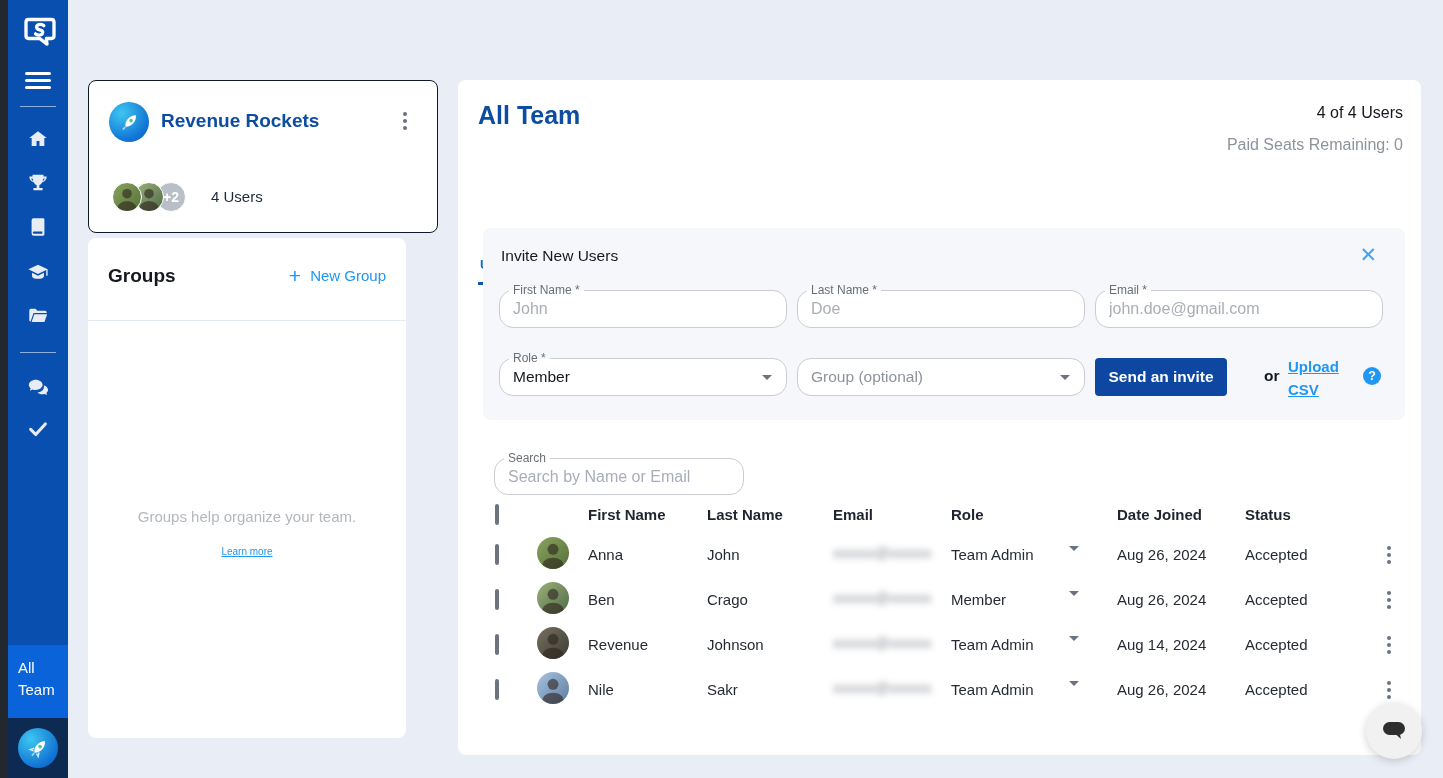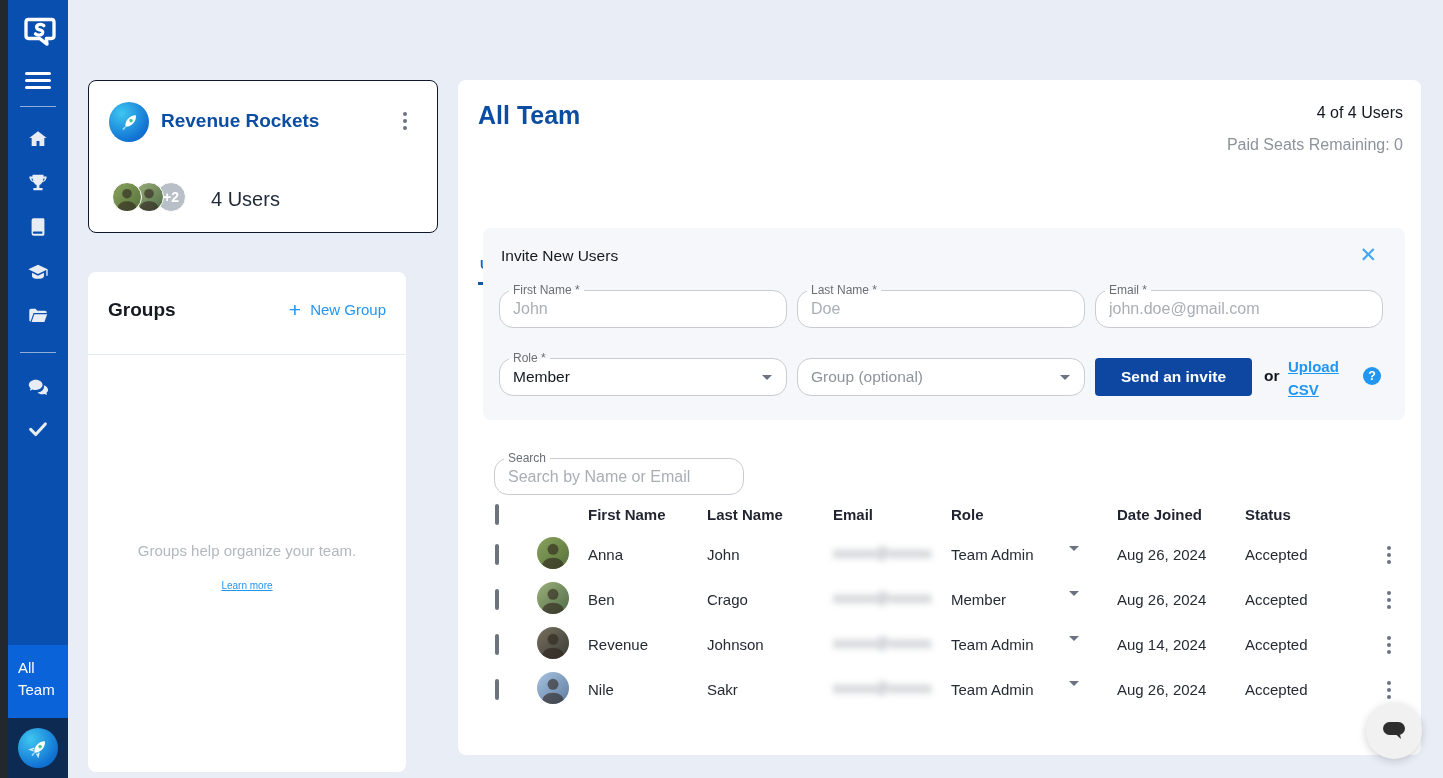--- a/index.html
+++ b/index.html
@@ -37,23 +37,23 @@
   .card { position:absolute; background:#fff; border-radius:8px; }
   .team-card { left:88px; top:80px; width:350px; height:153px; border:1px solid #0f172a; }
   .team-card .tc-logo { position:absolute; left:20px; top:21px; width:40px; height:40px; }
   .tc-name { position:absolute; left:72px; top:29px; font-size:19px; font-weight:bold; color:#0c4da2; }
   .kebab { color:#6b7280; font-size:18px; letter-spacing:0; line-height:6px; cursor:pointer; text-align:center; }
   .kebab i { display:block; width:4px; height:4px; background:#6b7280; border-radius:50%; margin:3px auto; }
   .tc-kebab { position:absolute; right:30px; top:28px; }
   .tc-avatars { position:absolute; left:23px; top:101px; height:30px; }
   .tc-avatars .stack-av { position:absolute; top:0; width:30px; height:30px; border-radius:50%; border:1px solid #fff; }
   .stack-plus { background:#b9bfc7; color:#fff; font-size:14px; font-weight:bold; display:flex; align-items:center; justify-content:center; }
-  .tc-users { position:absolute; left:122px; top:107px; font-size:20px; color:#1f2937; }
-
-  .groups-card { left:88px; top:272px; width:318px; height:500px; }
+  .tc-users { position:absolute; left:122px; top:107px; font-size:15px; color:#1f2937; }
+
+  .groups-card { left:88px; top:238px; width:318px; height:500px; }
   .gc-title { position:absolute; left:20px; top:27px; font-size:19px; font-weight:bold; color:#14181f; }
   .gc-new { position:absolute; right:20px; top:29px; color:#2196f3; font-size:15px; display:flex; align-items:center; gap:9px; cursor:pointer; }
   .gc-new .plus { font-size:21px; font-weight:300; line-height:15px; }
   .gc-divider { position:absolute; left:0; right:0; top:82px; height:1px; background:#e3ecf5; }
   .gc-empty { position:absolute; left:0; right:0; top:270px; text-align:center; font-size:15px; color:#b3b8be; }
   .gc-learn { position:absolute; left:0; right:0; top:303px; text-align:center; }
   .gc-learn a { color:#2196f3; font-size:10px; text-decoration:underline; cursor:pointer; }
 
   
   .main-panel { left:458px; top:80px; width:963px; height:675px; }
@@ -72,21 +72,21 @@
 
   .mfield { position:absolute; height:38px; background:#fff; border:1px solid #c9ccd1; border-radius:14px;text-decoration:underline; }
   .mlabel { position:absolute; top:-8px; left:9px; font-size:12px; color:#6a6f76; padding:0 4px; line-height:15px; background:linear-gradient(to bottom, #f5f7fa 50%, #ffffff 50%); }
   .on-white .mlabel { background:#fff; }
   .mfield input { position:absolute; left:13px; right:10px; top:0; height:100%; border:none; outline:none; background:transparent; font-family:"Liberation Sans",sans-serif; font-size:16px; color:#14181f; }
   .mfield input::placeholder { color:#a9aeb6; opacity:1; }
   .mvalue { position:absolute; left:13px; top:50%; transform:translateY(-50%); font-size:15.5px; color:#14181f; }
   .mghost { position:absolute; left:13px; top:50%; transform:translateY(-50%); font-size:15.5px; color:#8d939c; }
   .caret { position:absolute; right:14px; top:50%; margin-top:-2px; width:0; height:0; border-left:5px solid transparent; border-right:5px solid transparent; border-top:5px solid #6b7280; }
 
-  .send-btn { position:absolute; left:612px; top:130px; width:157px; height:38px; background:#0d47a1; color:#fff; border:none; border-radius:4px; font-family:"Liberation Sans",sans-serif; font-size:15.5px; font-weight:bold; cursor:pointer; }
+  .send-btn { position:absolute; left:612px; top:130px; width:132px; height:38px; background:#0d47a1; color:#fff; border:none; border-radius:4px; font-family:"Liberation Sans",sans-serif; font-size:15.5px; font-weight:bold; cursor:pointer; }
   .or-label { position:absolute; left:781px; top:139px; font-size:15.5px; font-weight:bold; color:#14181f; }
   .upload-csv { position:absolute; left:805px; top:127px; width:60px; font-size:15px; font-weight:bold; color:#2196f3; text-decoration:underline; line-height:23px; cursor:pointer; }
   .help-dot { position:absolute; left:880px; top:139px; width:18px; height:18px; border-radius:50%; background:#2196f3; color:#fff; font-size:12.5px; font-weight:bold; text-align:center; line-height:18px; cursor:pointer; }
 
   
   .search-field { left:36px; top:378px; width:250px; height:37px; }
 
   
   .table-wrap { position:absolute; left:25px; top:416px; width:922px; padding-left:12px; }
   .trow { display:grid; grid-template-columns:42px 51px 119px 126px 118px 166px 128px 127px 1fr; align-items:center; height:45px; font-size:15px; color:#252a33; }

